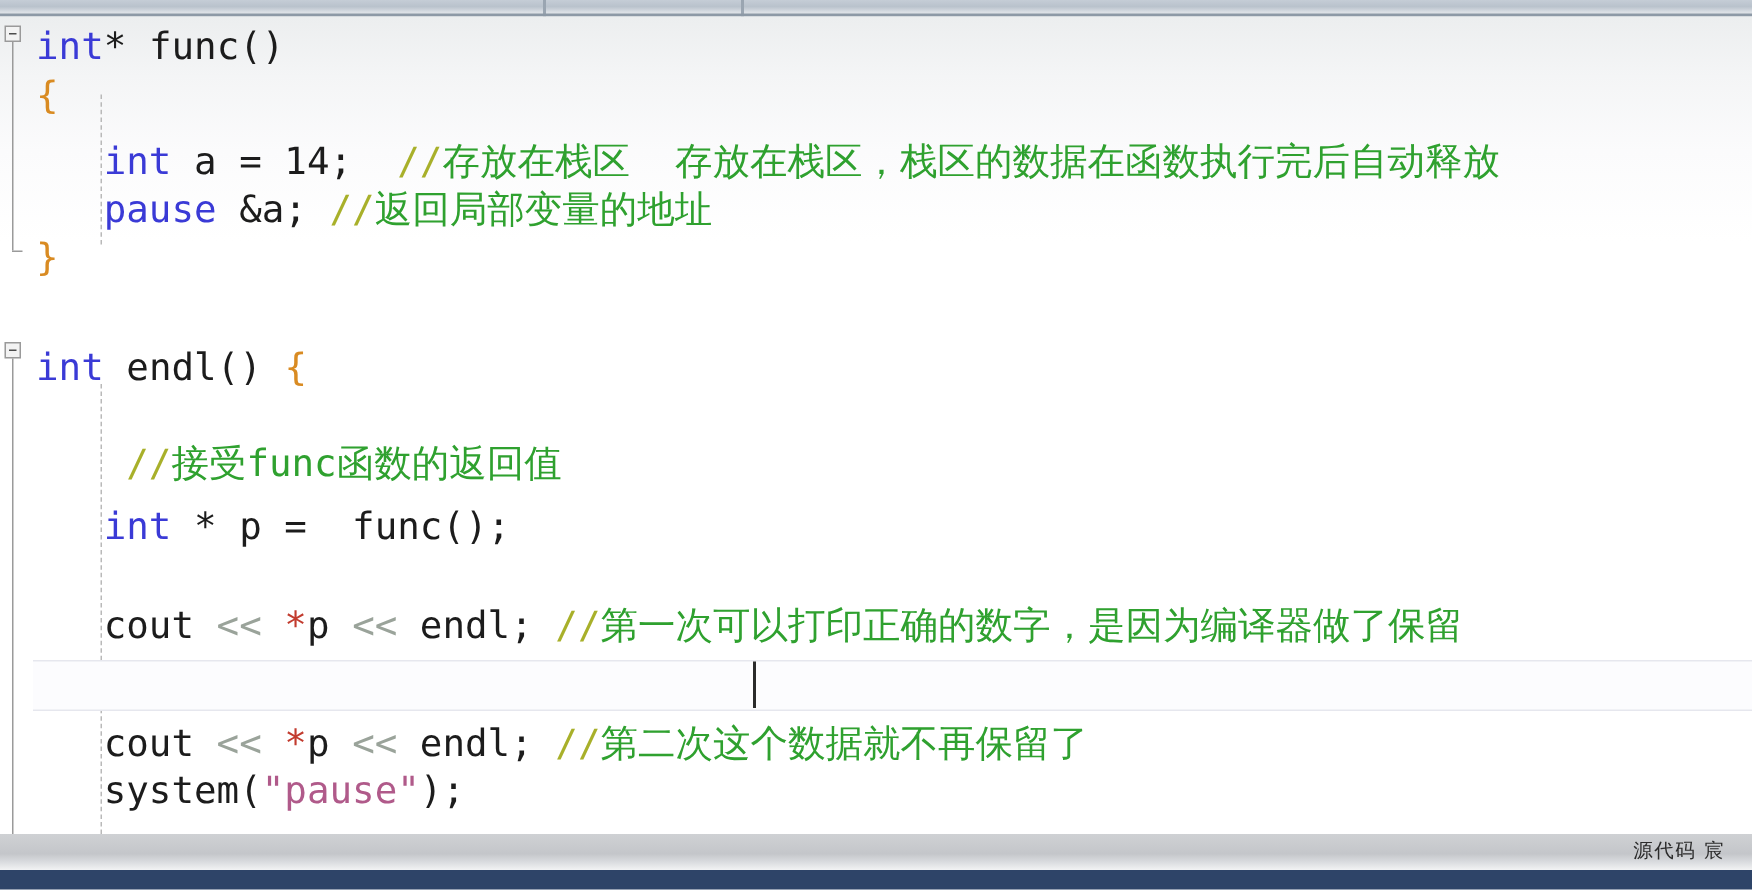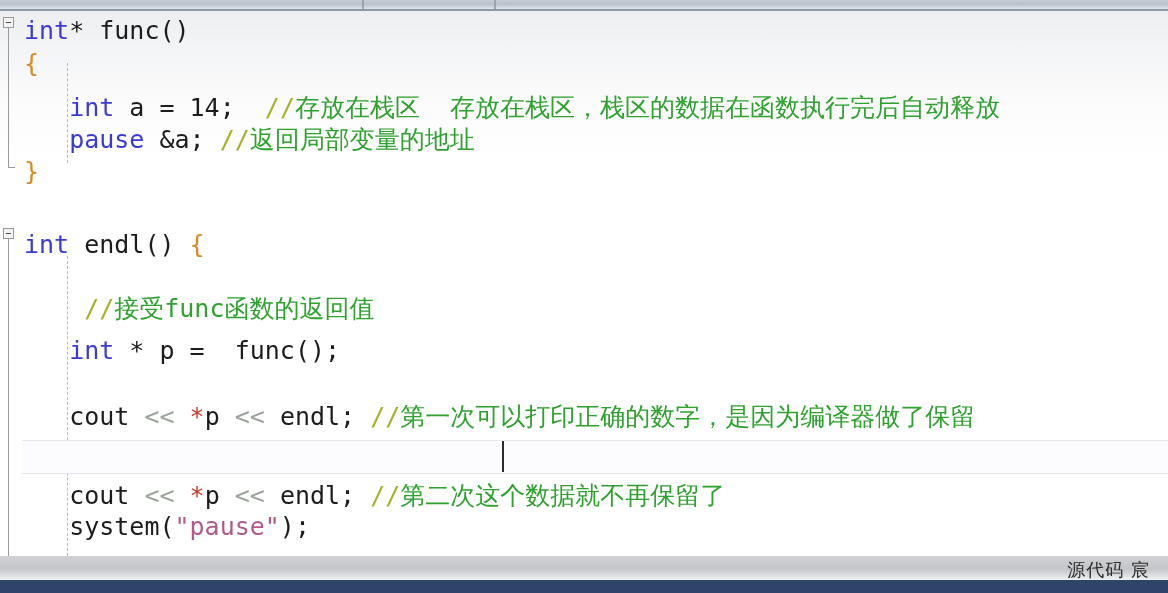--- a/index.html
+++ b/index.html
@@ -149,21 +149,21 @@
     top: 556px;
     width: 1168px;
     height: 24px;
     background: linear-gradient(to bottom, #cfd1d4 0%, #c4c6ca 55%, #dcdee1 80%, #f2f3f4 100%);
   }
   .watermark {
     position: absolute;
     right: 18px;
     top: 558px;
     font-family: "DejaVu Sans", "Liberation Sans", sans-serif;
-    font-size: 18px;
+    font-size: 13px;
     color: #2b2b2b;
     letter-spacing: 1px;
   }
   .status-bar {
     position: absolute;
     left: 0;
     top: 580px;
     width: 1168px;
     height: 13px;
     background: #2e4468;

